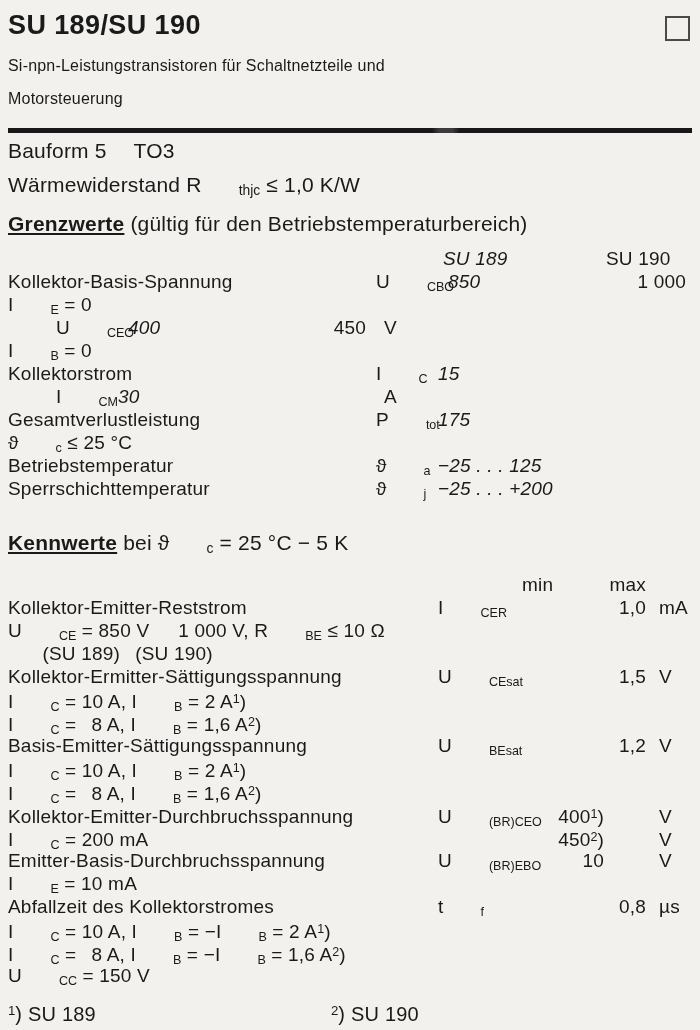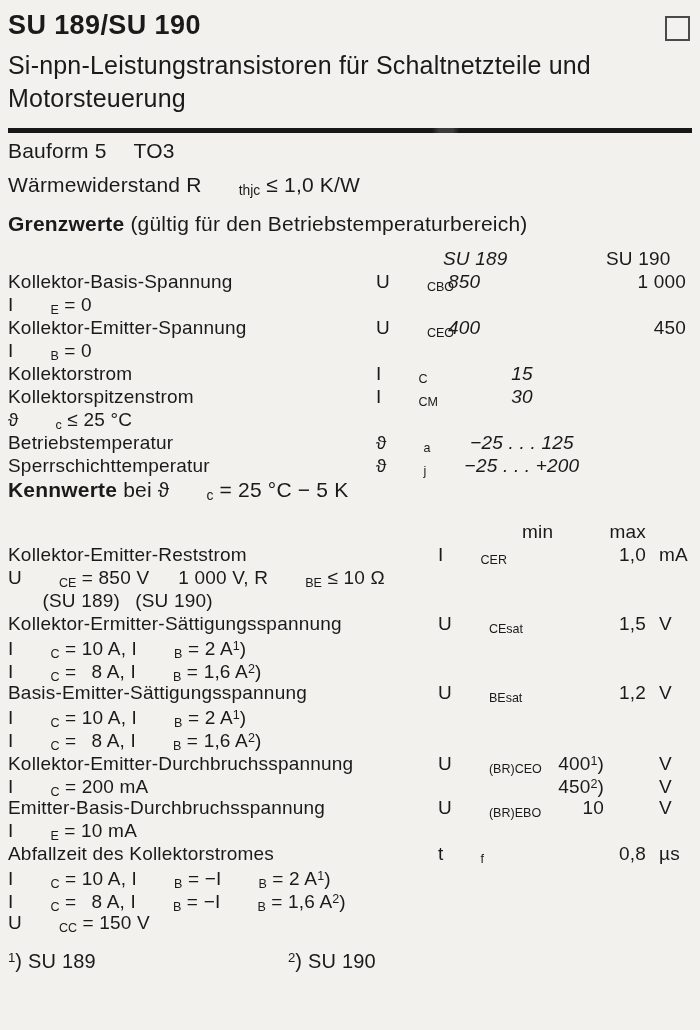--- a/index.html
+++ b/index.html
@@ -15,38 +15,38 @@
     position:relative;
     overflow:hidden;
   }
   sub{font-size:.66em;vertical-align:-0.22em;letter-spacing:0;padding-left:37px;}
   sup{font-size:.66em;vertical-align:0.42em;letter-spacing:0;}
 
   .title-row{display:flex;align-items:flex-start;justify-content:space-between;margin-top:4px;}
   .doc-title{font-size:27px;font-weight:bold;letter-spacing:.4px;line-height:30px;}
   .corner-box{width:21px;height:21px;border:2.5px solid #4a4a4a;margin-top:6px;margin-right:2px;background:transparent;}
 
-  .subtitle{font-size:25px;line-height:33px;letter-spacing:.2px;margin-top:8px;}
+  .subtitle{font-size:16px;line-height:33px;letter-spacing:.2px;margin-top:8px;}
 
   .rule{height:5px;background:linear-gradient(90deg,#181818 0 62%,#3c3c3c 63% 65%,#181818 66% 100%);margin-top:13px;}
 
   .intro-line{font-size:21px;line-height:26px;}
   .mt17{margin-top:5px;} .mt8{margin-top:8px;} .mt10{margin-top:10px;}
-  .mt30{} .mt4{margin-top:12px;} .mt12{margin-top:12px;}
-  .bold{font-weight:bold;}
+  .mt30{margin-top:30px;} .mt4{margin-top:12px;} .mt12{margin-top:12px;gap:43px;}
+  .bold{font-weight:bold;text-decoration:underline;}
 
   .tbl{width:684px;}
   .g-row,.k-row{display:flex;white-space:nowrap;height:23px;line-height:23px;align-items:baseline;}
   .cell{flex:none;box-sizing:border-box;overflow:visible;}
 
   
   .g-label{width:320px;}
   .g-sym{width:62px;margin-left:48px;}
   .g-v1{width:168px;text-align:left;padding-left:10px;font-style:italic;}
-  .g-v1.shared{text-align:center;padding-left:0;}
+  .g-v1.shared{text-align:left;padding-left:0;}
   .g-v1.hd{padding-left:5px;}
   .g-v2{width:80px;text-align:right;}
   .g-v2.hd{text-align:left;}
   .g-unit{flex:1 1 auto;padding-left:18px;}
 
   
   .k-label{width:430px;}
   .k-sym{width:74px;}
   .k-min{width:92px;text-align:right;}
   .k-min.hd{text-align:left;padding-left:10px;}
@@ -92,46 +92,51 @@
       <span class="cell g-unit">V</span>
     </div>
     <div class="g-row">
       <span class="cell g-label">I<sub>E</sub> = 0</span>
       <span class="cell g-sym"></span>
       <span class="cell g-v1"></span>
       <span class="cell g-v2"></span>
       <span class="cell g-unit"></span>
     </div>
     <div class="g-row">
-      <span class="cell g-label">Kollektor-Emitter-Spannung</span>
       <span class="cell g-sym">U<sub>CEO</sub></span>
       <span class="cell g-v1">400</span>
       <span class="cell g-v2">450</span>
       <span class="cell g-unit">V</span>
     </div>
     <div class="g-row">
       <span class="cell g-label">I<sub>B</sub> = 0</span>
       <span class="cell g-sym"></span>
       <span class="cell g-v1"></span>
       <span class="cell g-v2"></span>
       <span class="cell g-unit"></span>
     </div>
     <div class="g-row">
       <span class="cell g-label">Kollektorstrom</span>
       <span class="cell g-sym">I<sub>C</sub></span>
       <span class="cell g-v1 shared">15</span>
       <span class="cell g-v2"></span>
       <span class="cell g-unit">A</span>
     </div>
     <div class="g-row">
-      <span class="cell g-label">Kollektorspitzenstrom</span>
       <span class="cell g-sym">I<sub>CM</sub></span>
       <span class="cell g-v1 shared">30</span>
       <span class="cell g-v2"></span>
       <span class="cell g-unit">A</span>
+    </div>
+    <div class="g-row">
+      <span class="cell g-label">Gesamtverlustleistung</span>
+      <span class="cell g-sym">P<sub>tot</sub></span>
+      <span class="cell g-v1 shared">175</span>
+      <span class="cell g-v2"></span>
+      <span class="cell g-unit">W</span>
     </div>
     <div class="g-row">
       <span class="cell g-label">ϑ<sub>c</sub> ≤ 25 °C</span>
       <span class="cell g-sym"></span>
       <span class="cell g-v1"></span>
       <span class="cell g-v2"></span>
       <span class="cell g-unit"></span>
     </div>
     <div class="g-row">
       <span class="cell g-label">Betriebstemperatur</span>

